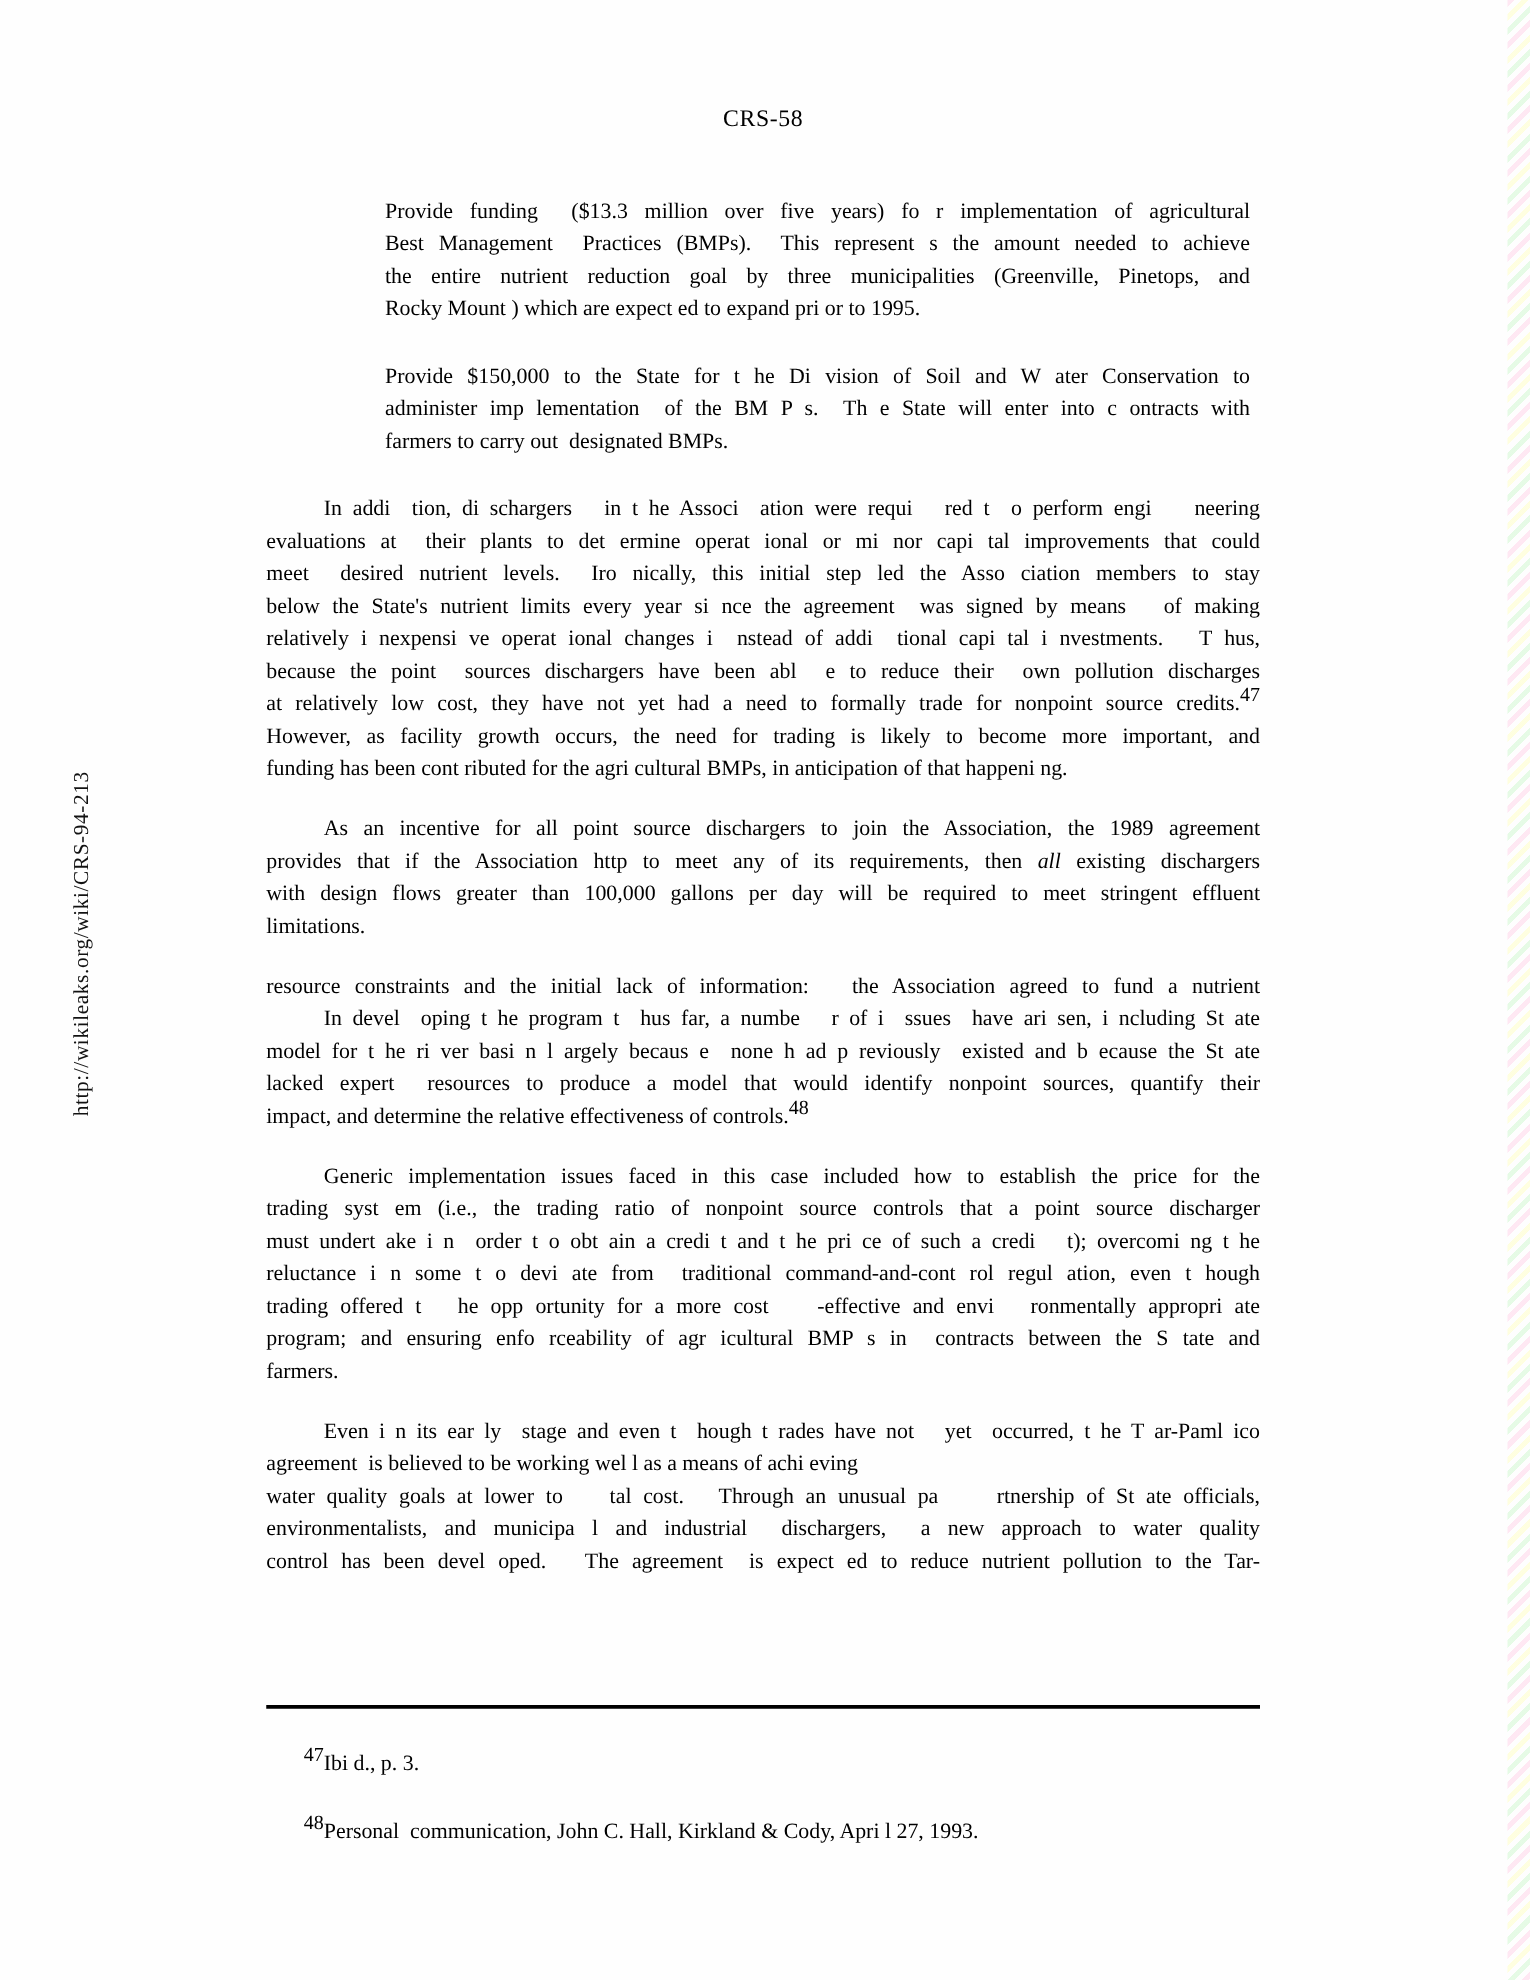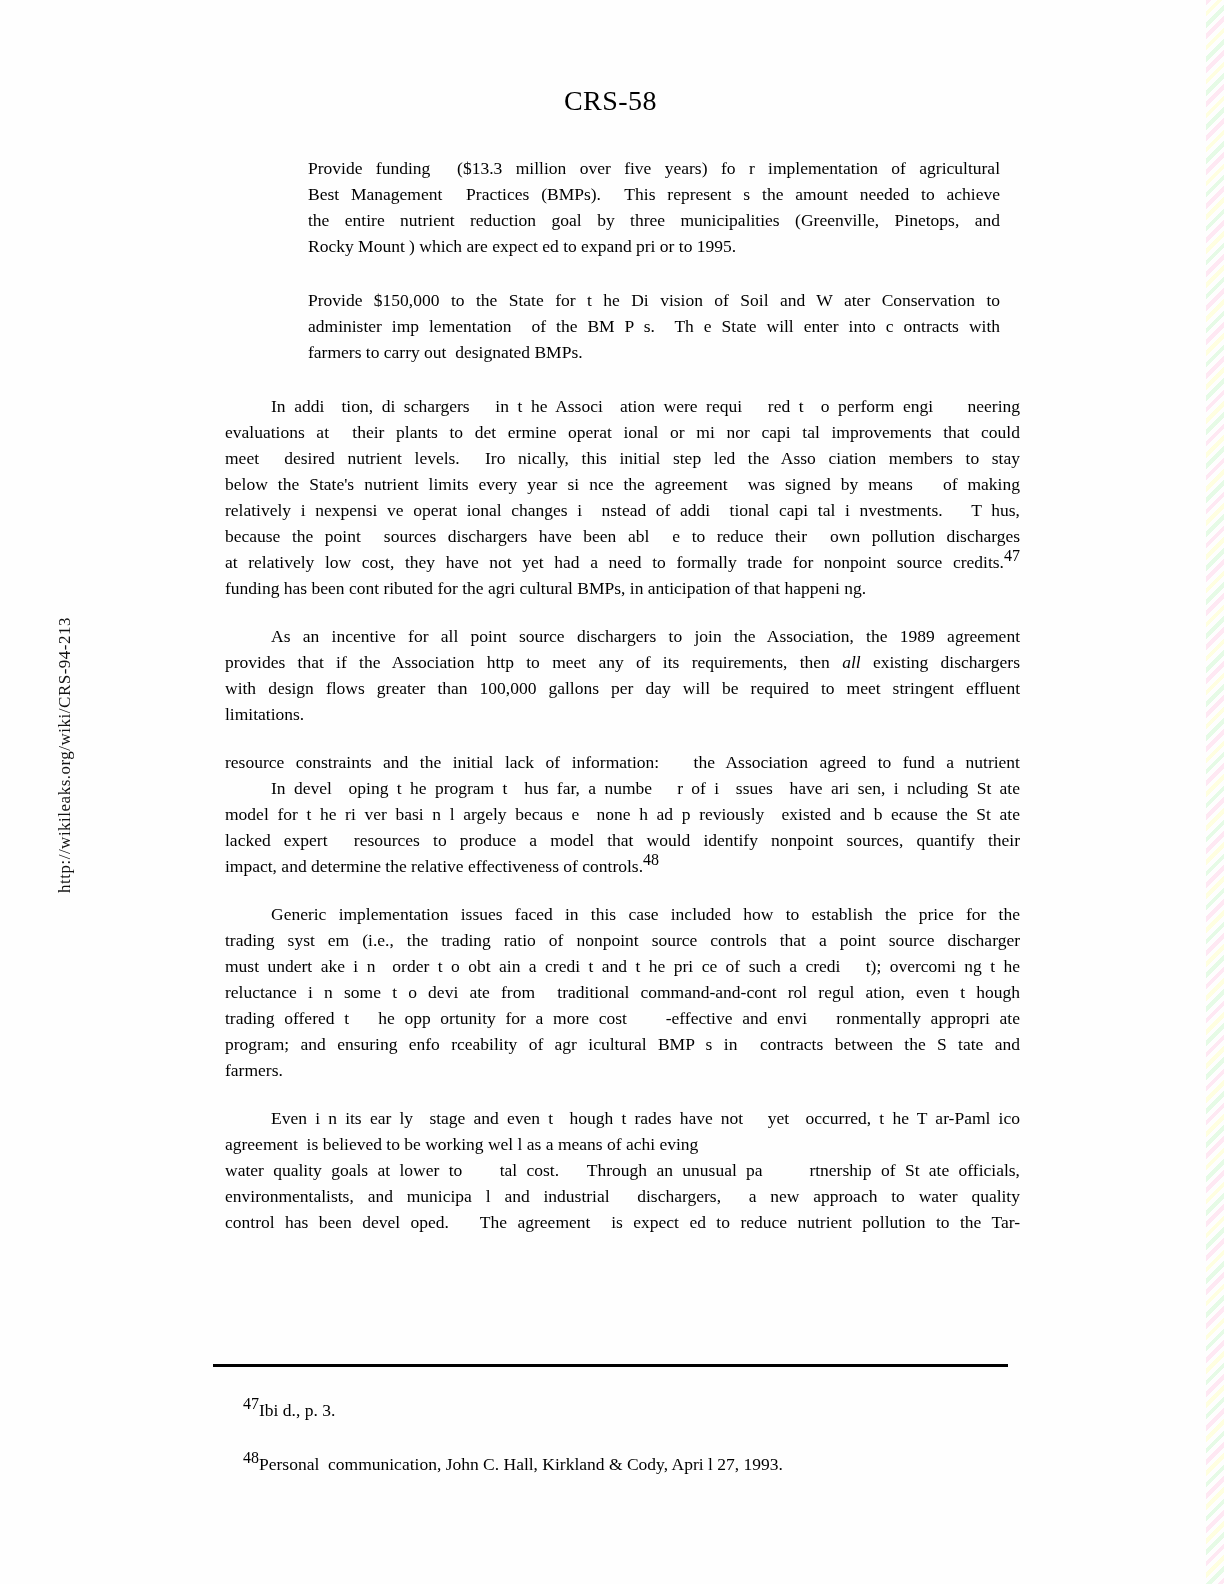--- a/index.html
+++ b/index.html
@@ -42,24 +42,24 @@
   }
   .main-column {
     position: absolute;
     left: 213px; top: 0;
     width: 795px;
   }
   .page-header {
     margin-top: 85px;
     height: 30px;
     text-align: center;
-    font-size: 28px;
+    font-size: 19px;
     letter-spacing: 0.5px;
   }
-  .para { font-size: 17.5px; line-height: 26px; margin-left: 12px; }
+  .para { font-size: 17.5px; line-height: 26px; }
   .para.blockquote { margin-left: 95px; width: 692px; }
   .para.blockquote.first { margin-top: 40px; }
   .para.blockquote + .para.blockquote { margin-top: 28px; }
   .para.body { margin-top: 22px; width: 795px; }
   .para.blockquote + .para.body { margin-top: 28px; }
   .line { white-space: pre-wrap; }
   .line.just { text-align: justify; text-align-last: justify; }
   .line.firstline { text-indent: 46px; }
   .sup {
     font-size: 16px;
@@ -109,20 +109,21 @@
           <div class="line"><span>farmers to carry out&nbsp; designated BMPs.</span></div>
         </div>
         <div class="para body">
           <div class="line just firstline"><span>In addi&nbsp; tion, di schargers&nbsp;&nbsp; in t he Associ&nbsp; ation were requi&nbsp;&nbsp; red t&nbsp; o perform engi&nbsp;&nbsp;&nbsp; neering</span></div>
           <div class="line just"><span>evaluations at&nbsp; their plants to det ermine operat ional or mi nor capi tal improvements that could</span></div>
           <div class="line just"><span>meet&nbsp; desired nutrient levels.&nbsp; Iro nically, this initial step led the Asso ciation members to stay</span></div>
           <div class="line just"><span>below the State's nutrient limits every year si nce the agreement&nbsp; was signed by means&nbsp;&nbsp; of making</span></div>
           <div class="line just"><span>relatively i nexpensi ve operat ional changes i&nbsp; nstead of addi&nbsp; tional capi tal i nvestments.&nbsp;&nbsp; T hus,</span></div>
           <div class="line just"><span>because the point&nbsp; sources dischargers have been abl&nbsp; e to reduce their&nbsp; own pollution discharges</span></div>
           <div class="line just"><span>at relatively low cost, they have not yet had a need to formally trade for nonpoint source credits.</span><span class="sup">47</span></div>
+          <div class="line just"><span>However, as facility growth occurs, the need for trading is likely to become more important, and</span></div>
           <div class="line"><span>funding has been cont ributed for the agri cultural BMPs, in anticipation of that happeni ng.</span></div>
         </div>
         <div class="para body">
           <div class="line just firstline"><span>As an incentive for all point source dischargers to join the Association, the 1989 agreement</span></div>
           <div class="line just"><span>provides that if the Association http to meet any of its requirements, then </span><span class="ital">all</span><span> existing dischargers</span></div>
           <div class="line just"><span>with design flows greater than 100,000 gallons per day will be required to meet stringent effluent</span></div>
           <div class="line"><span>limitations.</span></div>
         </div>
         <div class="para body">
           <div class="line just"><span>resource constraints and the initial lack of information:&nbsp;&nbsp; the Association agreed to fund a nutrient</span></div>

